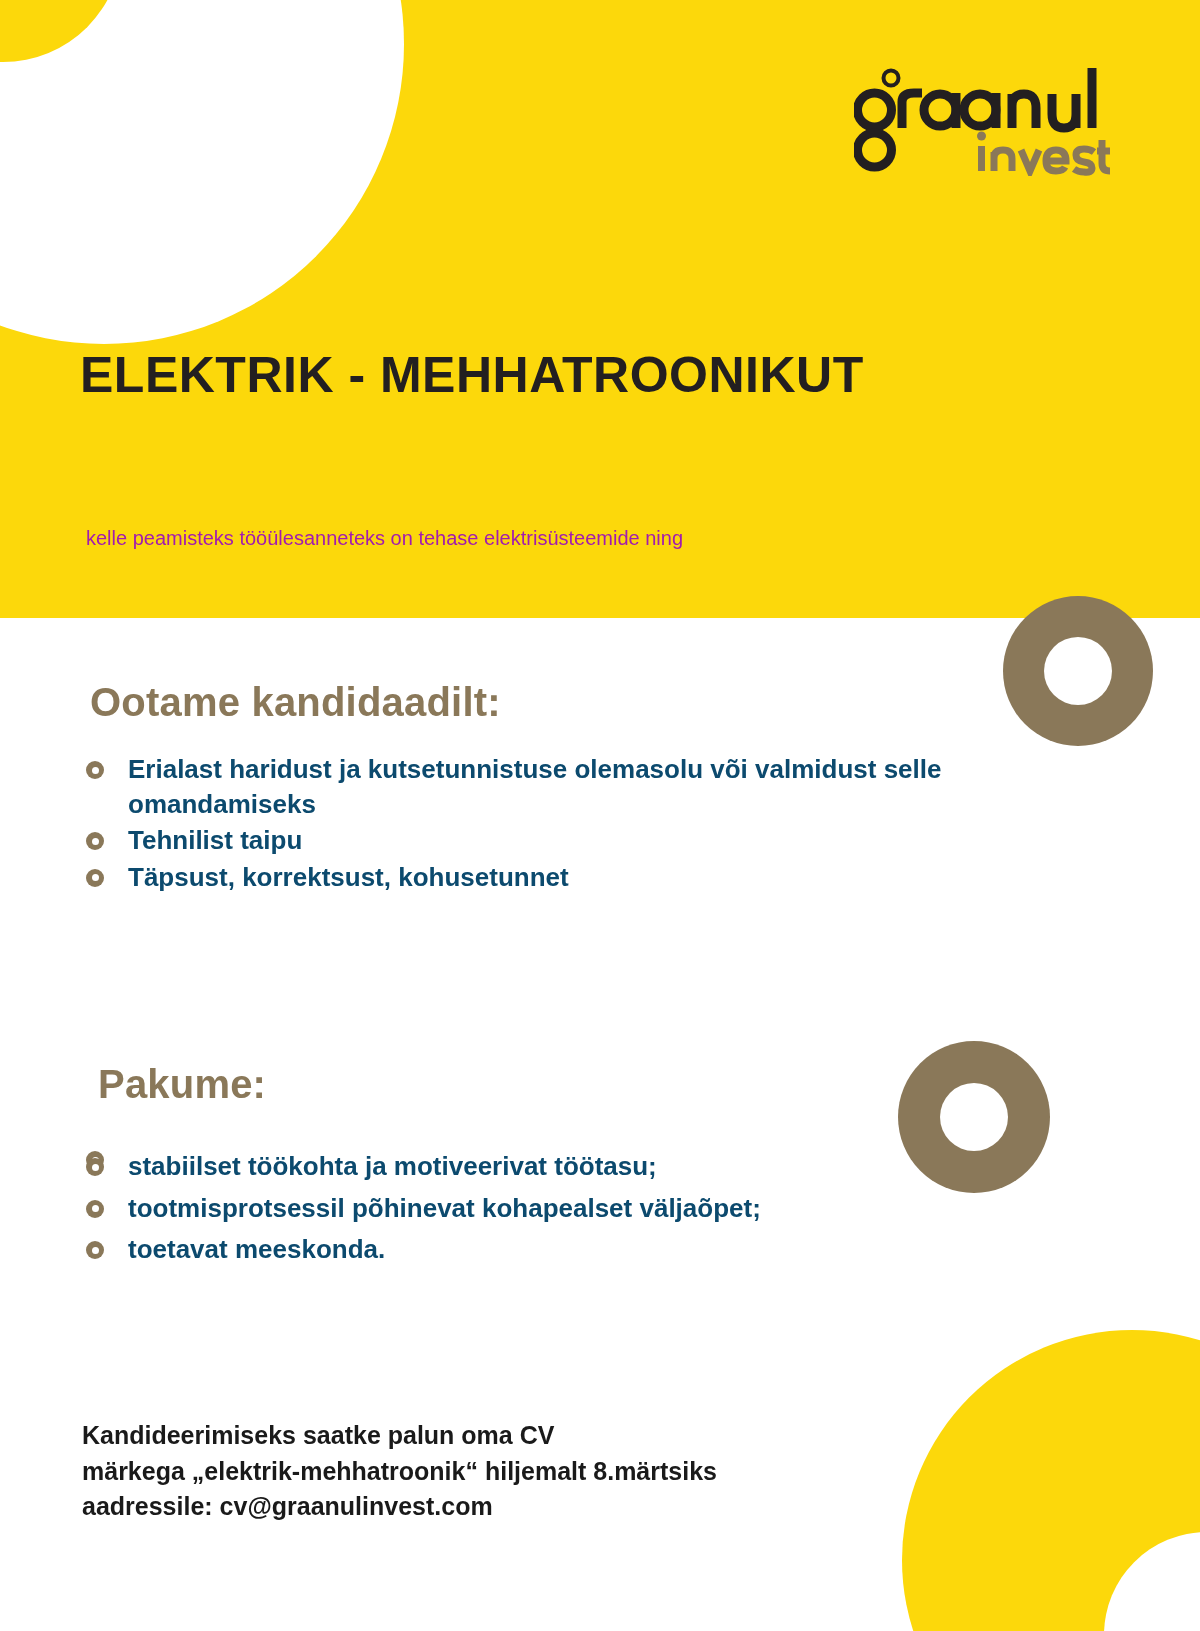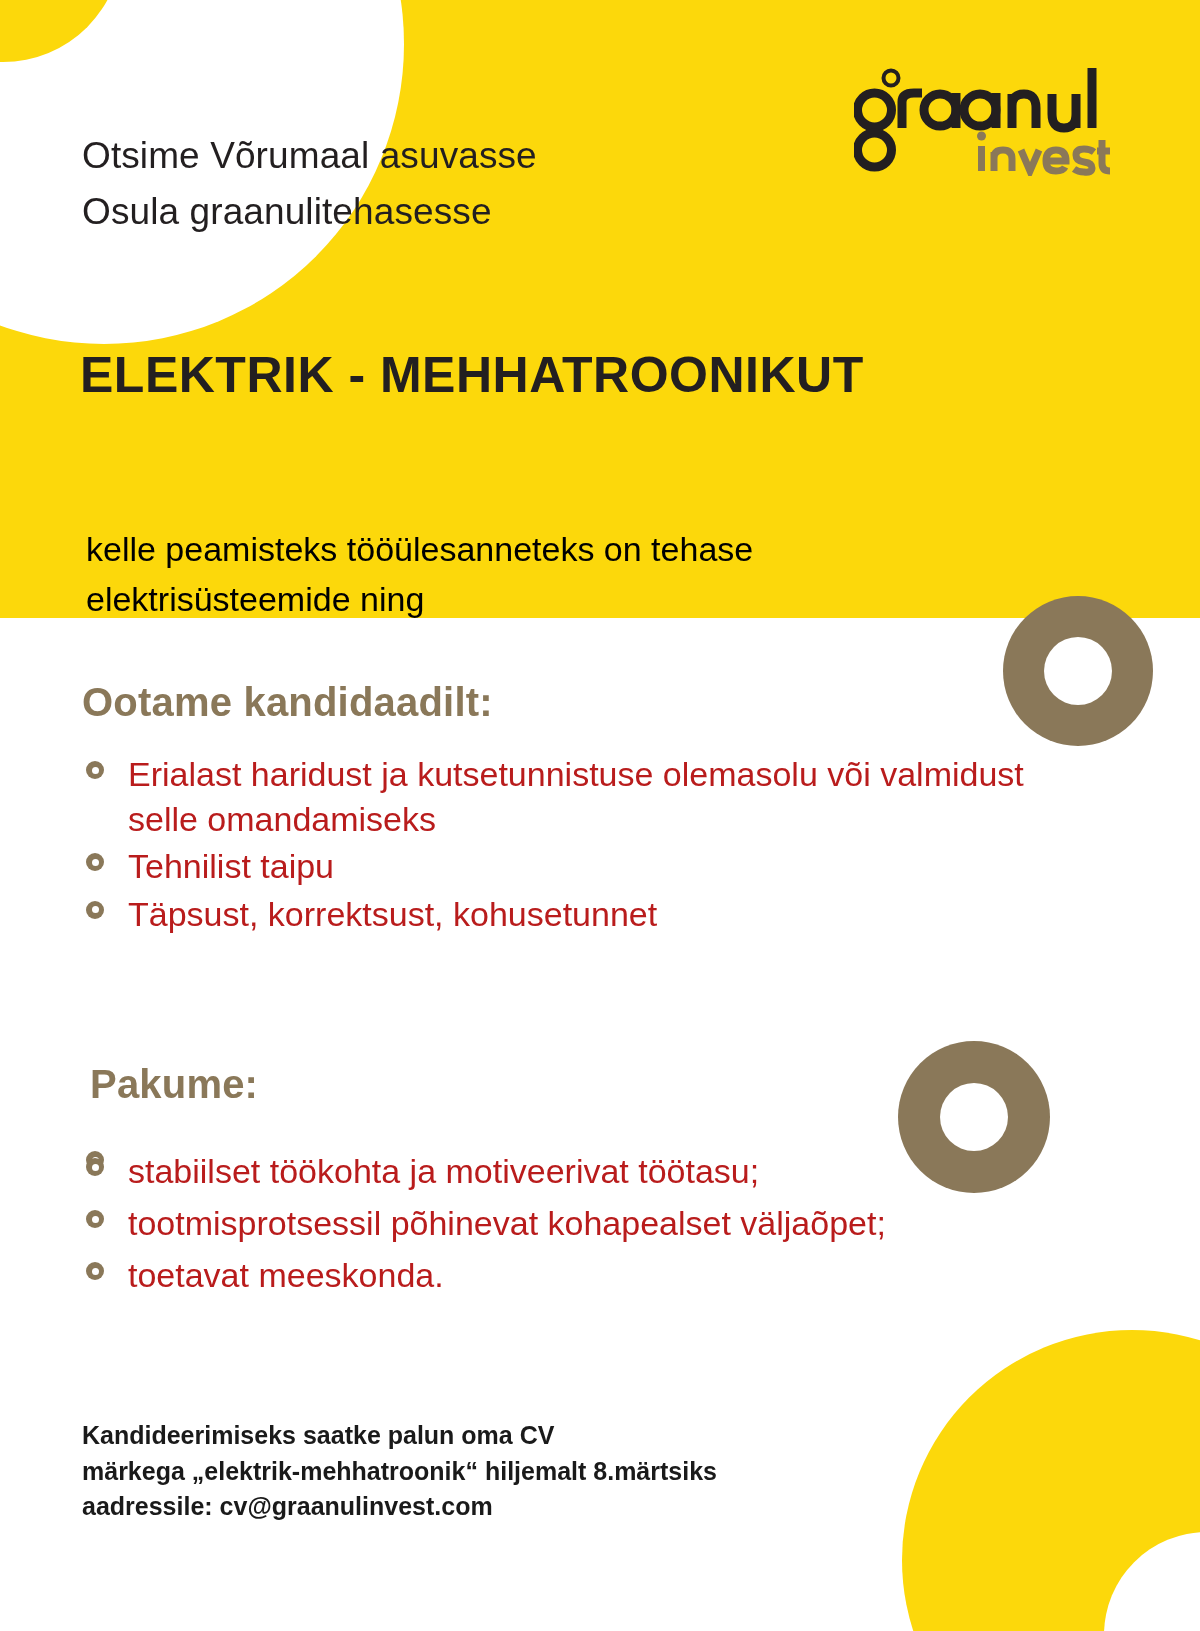--- a/index.html
+++ b/index.html
@@ -76,23 +76,23 @@
     font-weight: bold;
     line-height: 1.26;
     color: #231f20;
     letter-spacing: 0.5px;
     max-width: 800px;
   }
   .subtitle {
     position: absolute;
     left: 86px;
     top: 524px;
-    font-size: 34px;
+    font-size: 20px;
     line-height: 1.48;
-    color: #000000;
+    color: #a21caf;
     max-width: 930px;
   }
 
   
   .ring {
     position: absolute;
     border-radius: 50%;
     box-sizing: border-box;
   }
   .ring-brown-1 {
@@ -154,40 +154,42 @@
     left: 0;
     top: 618px;
     width: 1200px;
   }
   .section-heading {
     position: absolute;
     font-size: 40px;
     font-weight: bold;
     color: #8a7859;
     letter-spacing: 0.2px;
+    margin-left: 8px;
   }
   .heading-1 { left: 82px; top: 62px; }
   .heading-2 { left: 90px; top: 444px; }
 
   ul.bullets {
     position: absolute;
     margin: 0;
     padding: 0;
     list-style: none;
   }
   ul.bullets.list-1 { left: 82px; top: 134px; width: 950px; }
   ul.bullets.list-2 { left: 82px; top: 524px; width: 950px; }
 
   ul.bullets li {
     position: relative;
     padding-left: 46px;
-    font-size: 34px;
+    font-size: 26px;
     line-height: 1.33;
-    color: #b91c1c;
+    color: #0c4a6e;
     margin-bottom: 2px;
+    font-weight: bold;
   }
   ul.bullets.list-2 li {
     margin-bottom: 7px;
   }
   .bullet-ring {
     position: absolute;
     left: 4px;
     top: 9px;
     width: 18px;
     height: 18px;
@@ -252,24 +254,20 @@
         <circle cx="127.5" cy="70" r="4.5"></circle>
         <path d="M140 105 L140 86 M140 92 Q140 84 149 84 Q158 84 158 93 L158 105" fill="none" stroke="#8a7859" stroke-width="7"></path>
         <path d="M167 84 L176 105 L185 84" fill="none" stroke="#8a7859" stroke-width="7" stroke-linejoin="miter"></path>
         <path d="M192 95 L212 95 Q212 84 202 84 Q192 84 192 95 Q192 105 202 105 Q209 105 211 101" fill="none" stroke="#8a7859" stroke-width="7"></path>
         <path d="M240 86 Q236 83 230 83 Q222 83 222 89 Q222 95 230 96 Q238 97 238 102 Q238 107 230 106 Q224 106 220 103" fill="none" stroke="#8a7859" stroke-width="7"></path>
         <path d="M248 74 L248 97 Q248 105 256 105 M243 85 L256 85" fill="none" stroke="#8a7859" stroke-width="7"></path>
       </g>
     </svg>
   </div>
 
-  <div class="lead">
-    <div>Otsime Võrumaal asuvasse</div>
-    <div>Osula graanulitehasesse</div>
-  </div>
 
   <h1 class="job-title">ELEKTRIK - MEHHATROONIKUT</h1>
 
   <div class="subtitle">
     <div>kelle peamisteks tööülesanneteks on tehase elektrisüsteemide ning</div>
   </div>
 
   <div class="ring ring-brown-1"></div>
   <div class="ring-brown-1-hole"></div>
 

